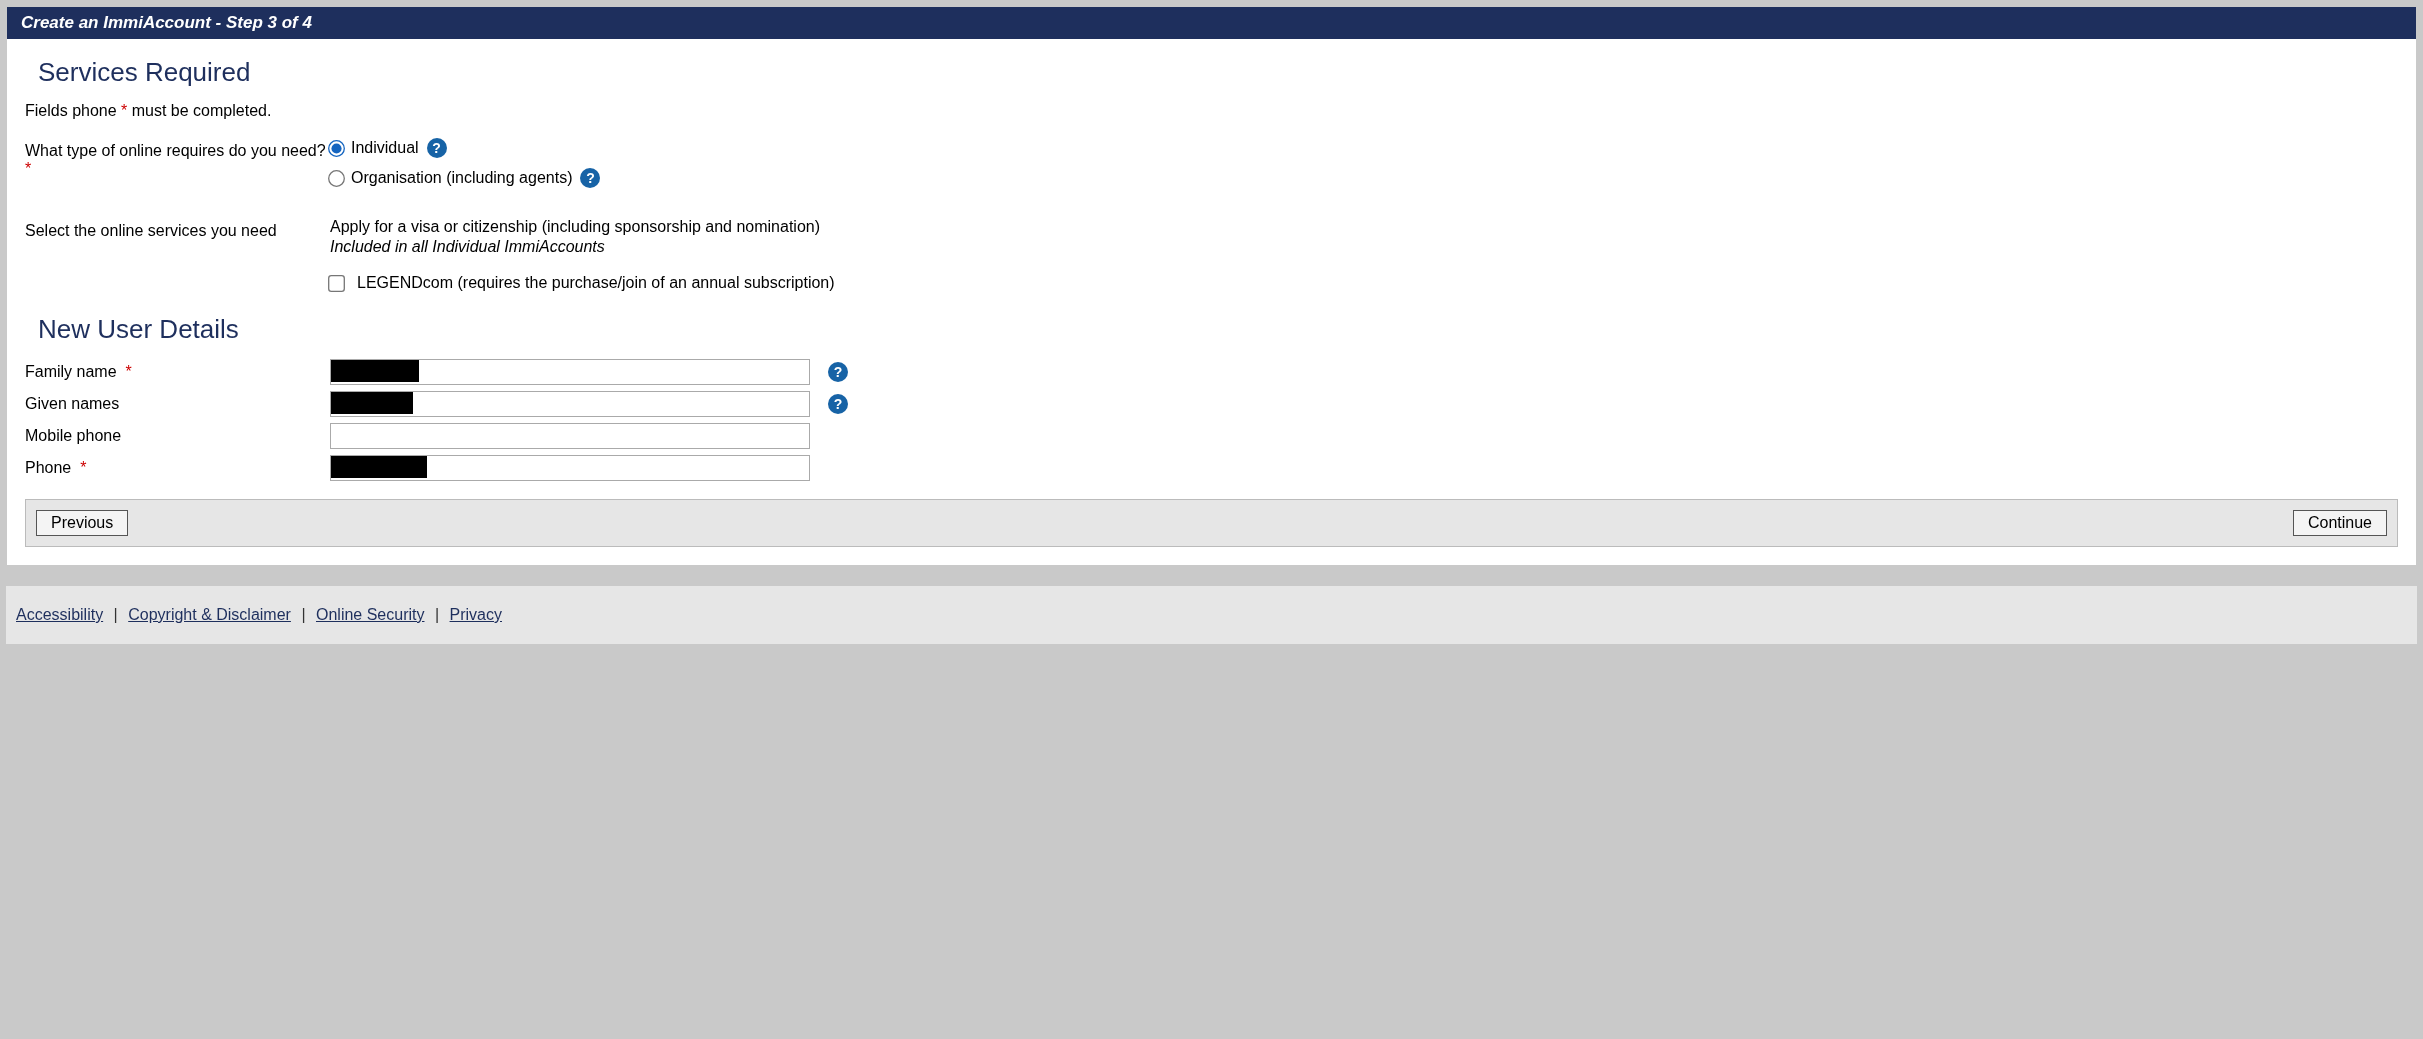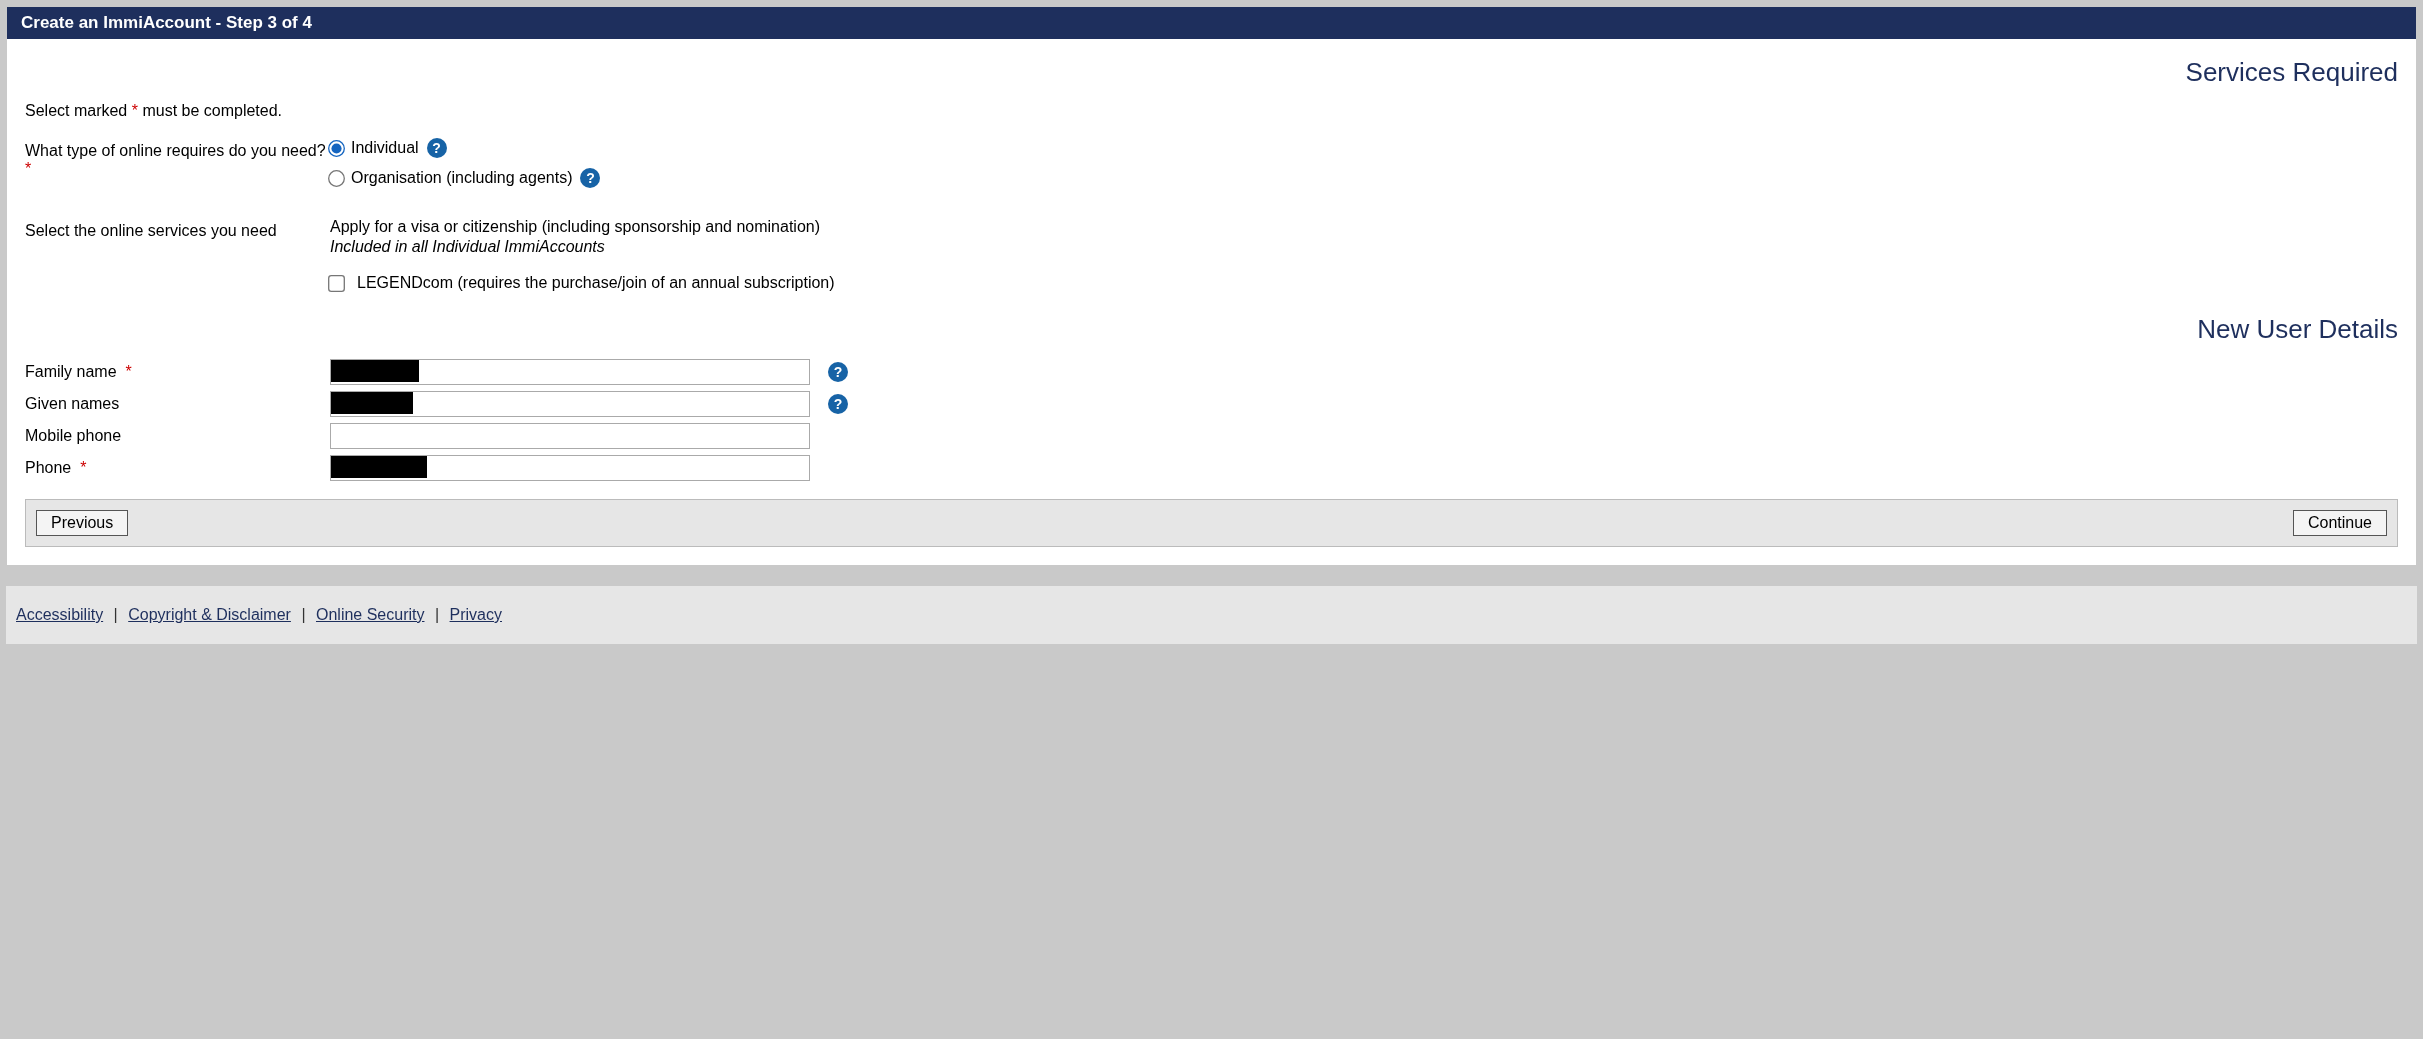--- a/index.html
+++ b/index.html
@@ -16,30 +16,30 @@
     .panel {
       background: #fff;
       border: 1px solid #c9c9c9;
     }
     .panel-header {
       background: #1e2f5d;
       color: #fff;
       font-weight: bold;
       padding: 6px 14px;
       font-size: 17px;
+      font-style: italic;
     }
     .panel-body {
       padding: 10px 18px 18px 18px;
     }
     h2.section {
       color: #1e2f5d;
       font-weight: normal;
       font-size: 26px;
       margin: 8px 0 14px 13px;
-      text-align: right;
     }
     .hint { margin-bottom: 18px; }
     .required { color: #c00; }
     .form-row {
       display: flex;
       align-items: flex-start;
       margin-bottom: 6px;
     }
     .form-label {
       width: 305px;
@@ -128,21 +128,21 @@
 <body>
 
 <div class="page-wrap">
   <div class="panel">
     <div class="panel-header">Create an ImmiAccount - Step 3 of 4</div>
     <div class="panel-body">
 
       <h2 class="section">Services Required</h2>
 
       <p class="hint">
-        <span>Select marked </span><span class="required">*</span><span> must be completed.</span>
+        <span>Fields phone </span><span class="required">*</span><span> must be completed.</span>
       </p>
 
       <div class="form-row">
         <div class="form-label">
           <span>What type of online requires do you need?</span>
           <div class="required">*</div>
         </div>
         <div class="form-control-col">
           <div class="radio-row">
             <input type="radio" name="svc" checked="" style="">

